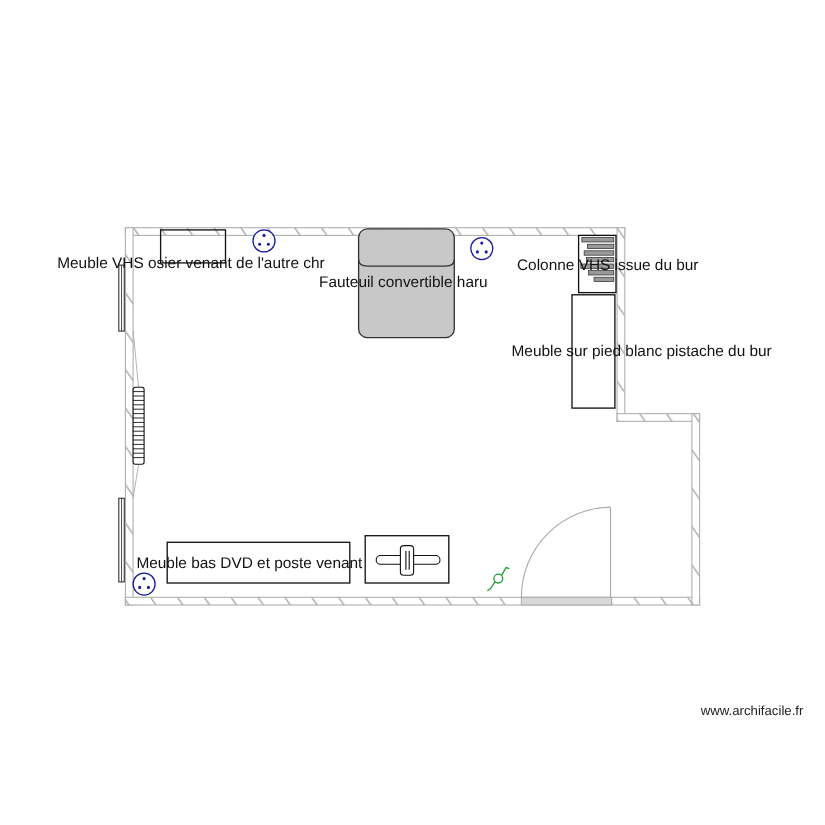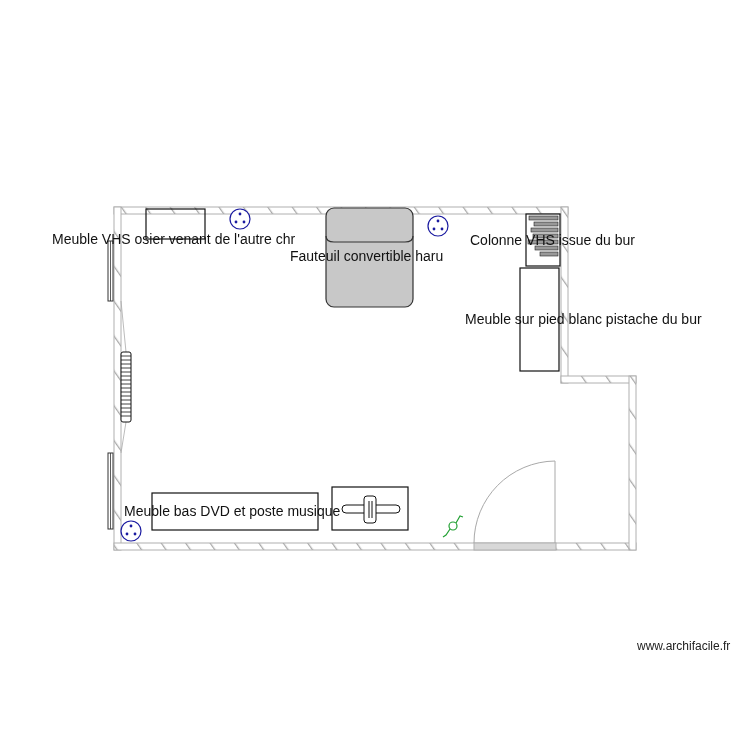--- a/index.html
+++ b/index.html
@@ -128,15 +128,15 @@
     <rect x="474" y="543" width="82" height="7" fill="#d8d8d8" stroke="#b0b0b0" stroke-width="1"></rect>
     <line x1="555" y1="461" x2="555" y2="543" stroke="#a9a9a9" stroke-width="1"></line>
     <path d="M555 461 A82 82 0 0 0 474 543" fill="none" stroke="#a9a9a9" stroke-width="1"></path>
   </g>
 </svg>
 
 <div class="label" style="left:52px; top:231px;">Meuble VHS osier venant de l'autre chr</div>
 <div class="label" style="left:290px; top:248px;">Fauteuil convertible haru</div>
 <div class="label" style="left:470px; top:232px;">Colonne VHS issue du bur</div>
 <div class="label" style="left:417px; top:311px;margin-left:48px;">Meuble sur pied blanc pistache du bur</div>
-<div class="label" style="left:124px; top:503px;">Meuble bas DVD et poste musique</div>
+<div class="label" style="left:124px; top:503px;">Meuble bas DVD et poste venant</div>
 
 <div class="watermark" style="left:637px; top:639px;">www.archifacile.fr</div>
 
 </body></html>

